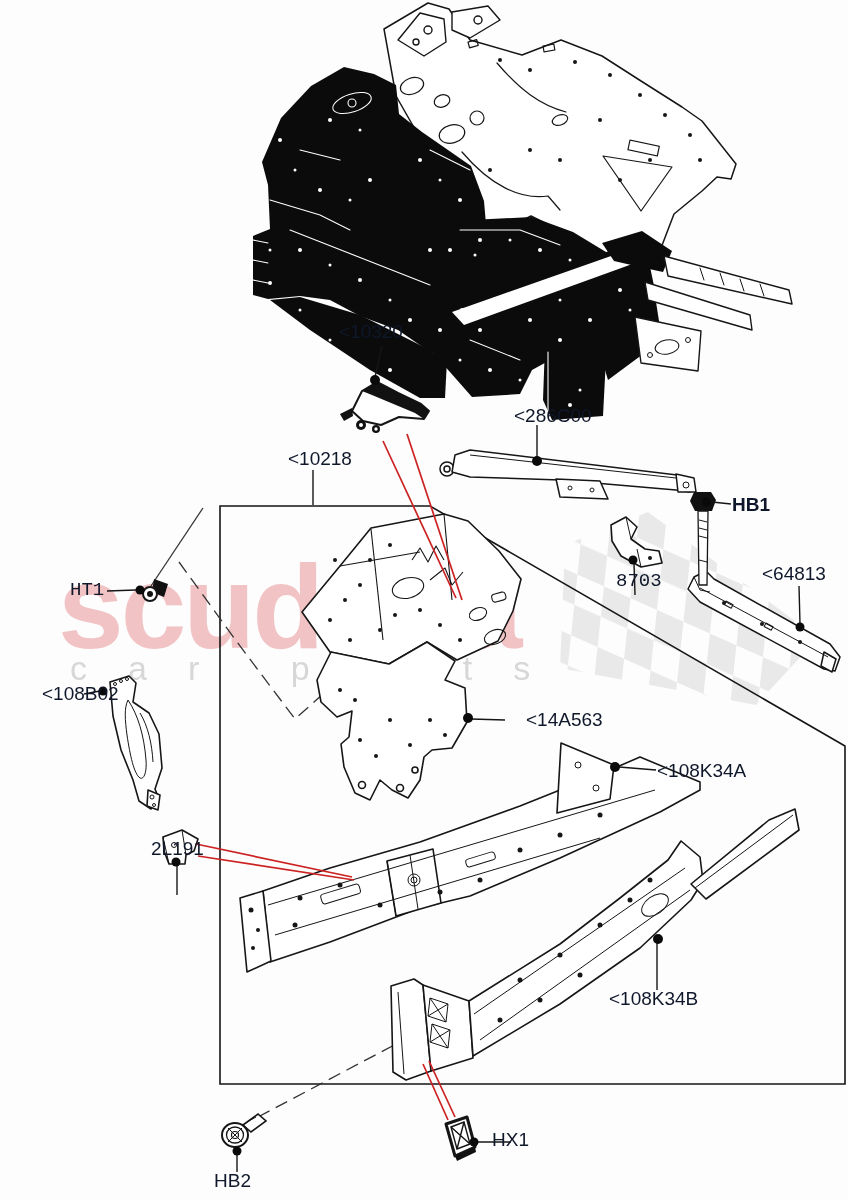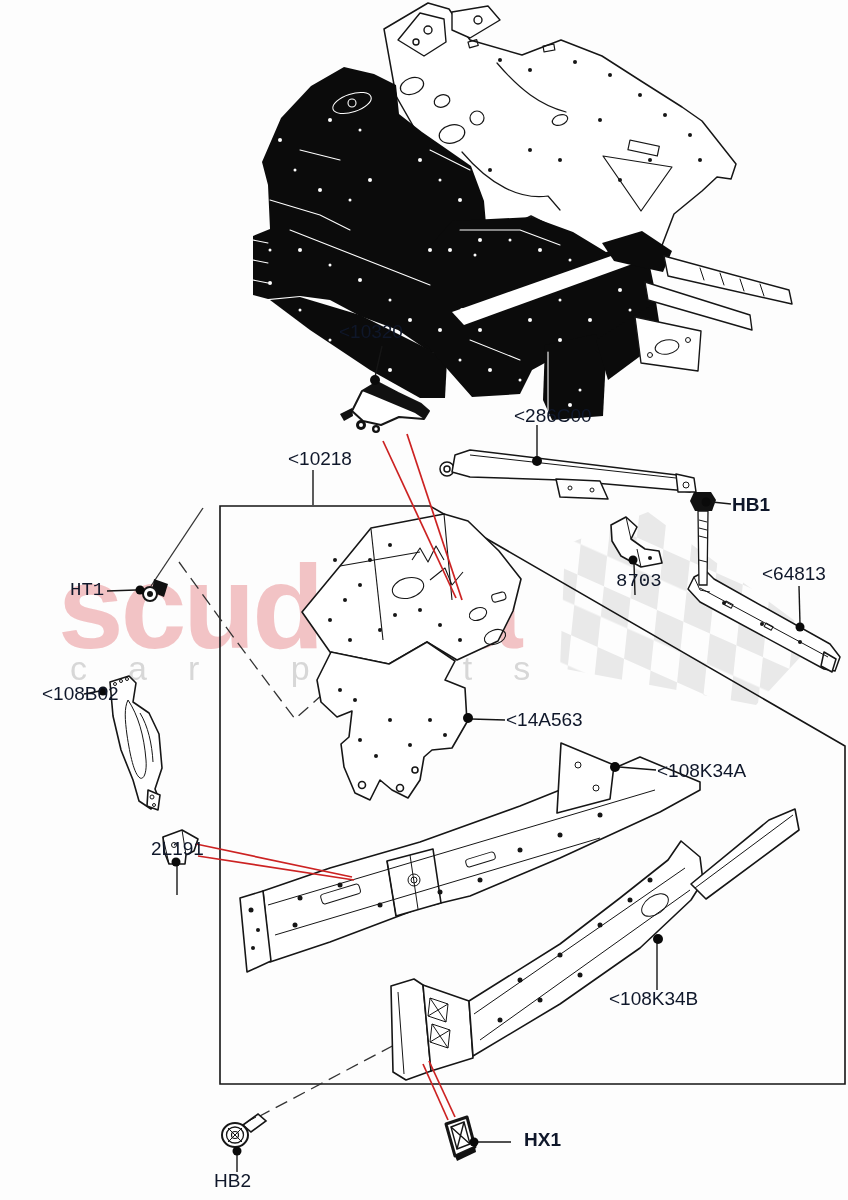--- a/index.html
+++ b/index.html
@@ -22,26 +22,26 @@
   }
   
   #lbl-p10320   {left:339px;top:322px;}
   #lbl-p286C00  {left:514px;top:406px;}
   #lbl-p10218   {left:288px;top:449px;}
   #lbl-ht1      {left:70px; top:581px;font-family:Liberation Mono, monospace;}
   #lbl-p108B02  {left:14px; top:684px;margin-left:28px;}
   #lbl-p8703    {left:616px;top:572px;font-family:Liberation Mono, monospace;}
   #lbl-hb1      {left:732px;top:495px;font-weight:bold;}
   #lbl-p64813   {left:762px;top:564px;}
-  #lbl-p14A563  {left:506px;top:710px;}
+  #lbl-p14A563  {left:526px;top:710px;}
   #lbl-p108K34A {left:657px;top:761px;}
   #lbl-p2L191   {left:151px;top:839px;}
   #lbl-p108K34B {left:609px;top:989px;text-align:center;}
   #lbl-hb2      {left:214px;top:1171px;}
-  #lbl-hx1      {left:524px;top:1130px;font-weight:bold;}
+  #lbl-hx1      {left:492px;top:1130px;}
 </style>
 </head>
 <body>
 
 <div id="stage">
 
 <svg id="diagram-svg" width="848" height="1200" viewBox="0 0 848 1200">
   <defs>
     <pattern id="chk" width="58" height="58" patternUnits="userSpaceOnUse" patternTransform="rotate(24) skewX(18)">
       <rect width="29" height="29" fill="#e4e4e4"></rect>

